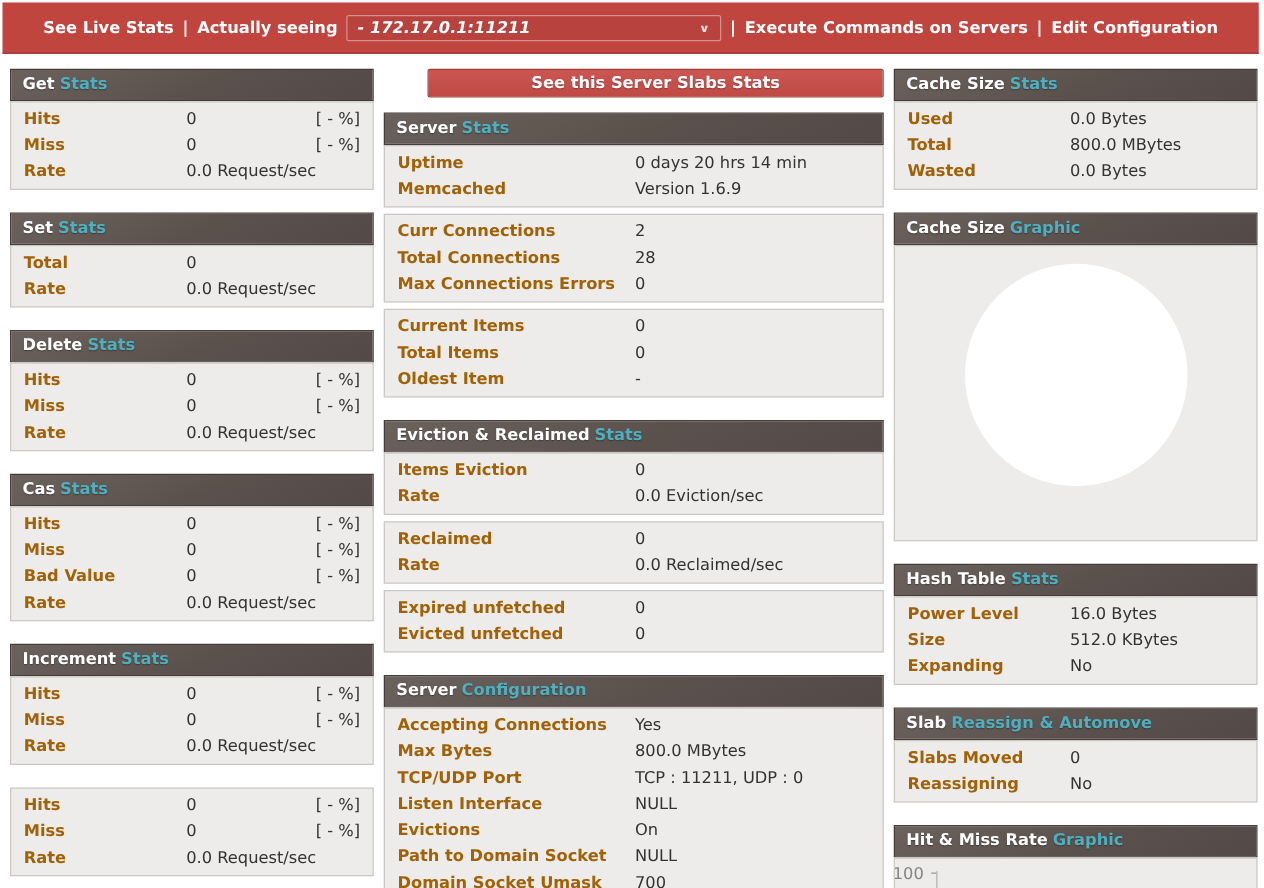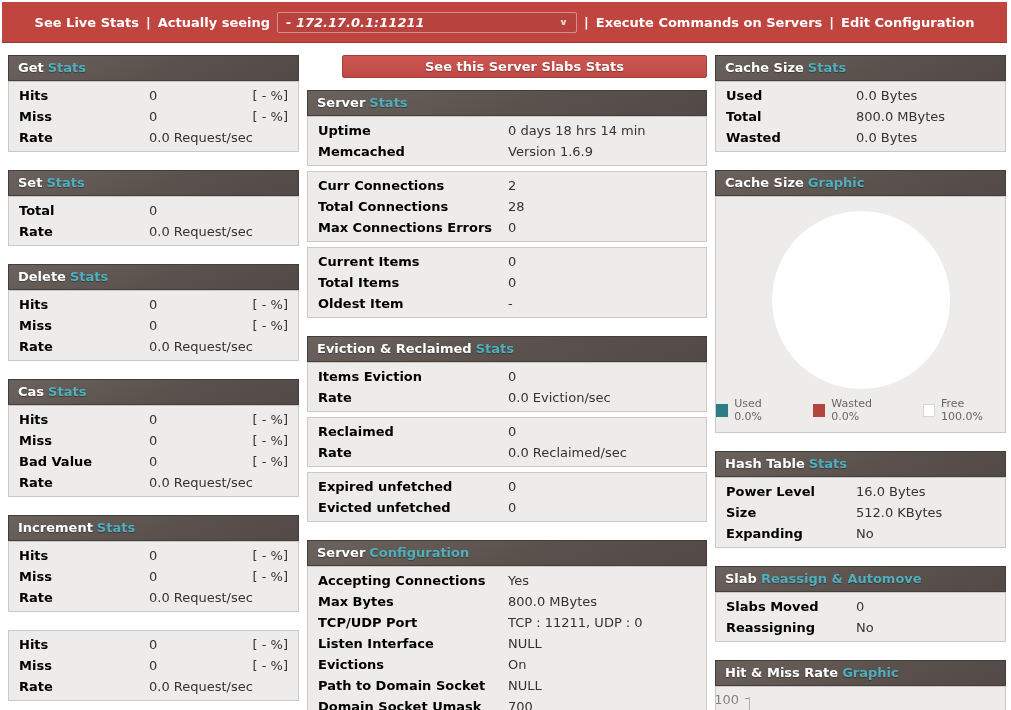--- a/index.html
+++ b/index.html
@@ -62,21 +62,21 @@
     text-shadow: 0 1px 1px rgba(0,0,0,0.35);
   }
   .panel-header .sub { color: #4fafbe; margin-left: 4px; }
   .block {
     background: #edecea;
     border: 1px solid #cbc8c5;
     padding: 3px 0;
   }
   .block + .block { margin-top: 5px; }
   .row { display: flex; padding: 3px 10px; align-items: baseline; }
-  .row .label { font-weight: bold; color: #000000; flex: none; width: 130px; }
+  .row .label { font-weight: bold; color: #a16207; flex: none; width: 130px; }
   .col-mid .row .label { width: 190px; }
   .row .value { color: #333; }
   .row .extra { color: #333; margin-left: auto; text-align: right; }
   
   .slabs-btn {
     height: 23px;
     margin-bottom: 12px;
     background: linear-gradient(#cb5752, #c04945);
     border: 1px solid #a33f3b;
     border-radius: 2px;
@@ -270,21 +270,21 @@
       </div>
     </div>
   <div class="col-mid">
     <div class="slabs-btn">See this Server Slabs Stats</div>
     <div id="col-mid-panels">
         <div class="panel">
           <div class="panel-header"><span class="main">Server</span><span class="sub">Stats</span></div>
           <div class="block">
             <div class="row">
               <span class="label">Uptime</span>
-              <span class="value">0 days 18 hrs 14 min</span>
+              <span class="value">0 days 20 hrs 14 min</span>
             </div>
             <div class="row">
               <span class="label">Memcached</span>
               <span class="value">Version 1.6.9</span>
             </div>
           </div>
           <div class="block">
             <div class="row">
               <span class="label">Curr Connections</span>
               <span class="value">2</span>
@@ -396,34 +396,20 @@
           <div class="row">
             <span class="label">Wasted</span>
             <span class="value">0.0 Bytes</span>
           </div>
         </div>
       </div>
       <div class="panel">
         <div class="panel-header"><span class="main">Cache Size</span><span class="sub">Graphic</span></div>
         <div class="pie-body">
           <div class="pie-circle"></div>
-          <div class="pie-legend">
-            <span class="legend-item">
-              <span class="legend-swatch" style="background: rgb(46, 125, 132);"></span>
-              <span>Used 0.0%</span>
-            </span>
-            <span class="legend-item">
-              <span class="legend-swatch" style="background: rgb(181, 67, 62);"></span>
-              <span>Wasted 0.0%</span>
-            </span>
-            <span class="legend-item">
-              <span class="legend-swatch" style="background: rgb(255, 255, 255); border: 1px solid rgb(216, 213, 210);"></span>
-              <span>Free 100.0%</span>
-            </span>
-          </div>
         </div>
       </div>
       <div class="panel">
         <div class="panel-header"><span class="main">Hash Table</span><span class="sub">Stats</span></div>
         <div class="block">
           <div class="row">
             <span class="label">Power Level</span>
             <span class="value">16.0 Bytes</span>
           </div>
           <div class="row">

